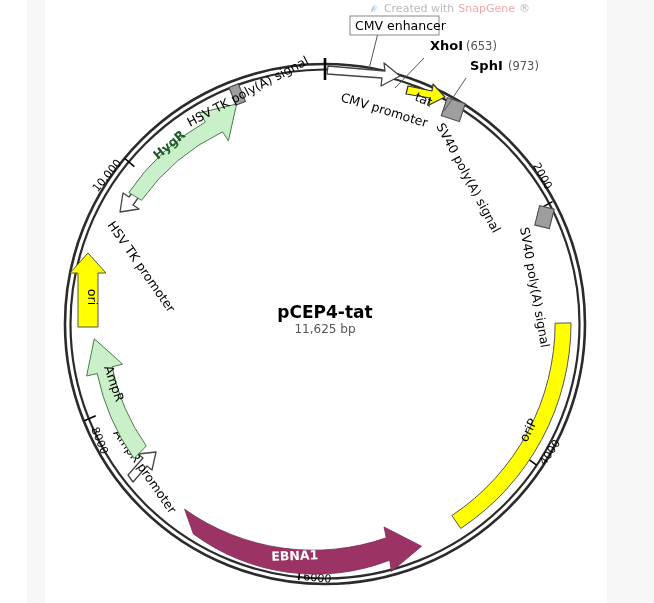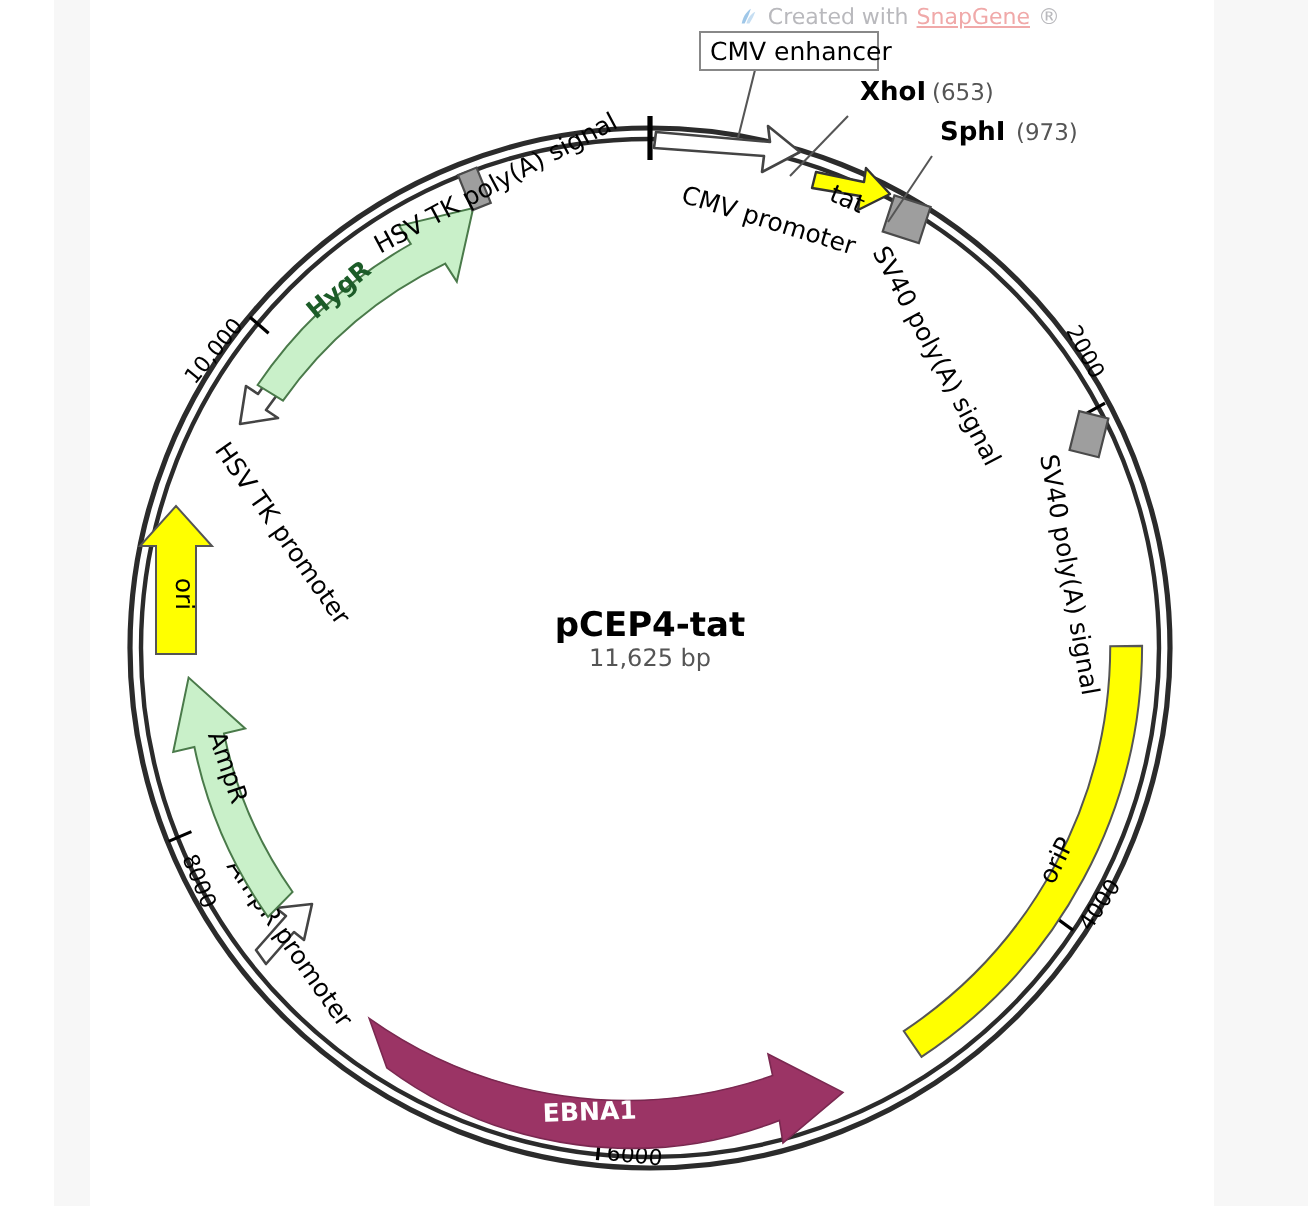--- a/index.html
+++ b/index.html
@@ -32,21 +32,21 @@
   }
   svg.map { position: absolute; left: 0; top: 0; width: 654px; height: 603px; }
 
   .watermark {
     position: absolute; right: 52px; top: 2px;
     display: flex; align-items: center; gap: 4px;
     font-size: 11px; color: #b9b9bd;
     font-family: "DejaVu Sans", "Liberation Sans", sans-serif;
     white-space: nowrap;
   }
-  .watermark .wm-brand { color: #f0a9a9; text-decoration: underline; }
+  .watermark .wm-brand { color: #f0a9a9; }
   .wm-logo { width: 11px; height: 11px; display:block; }
 
   text { font-family: "DejaVu Sans", "Liberation Sans", sans-serif; }
   .lbl        { font-size: 12.5px; fill: #000; }
   .lbl-white  { font-size: 12.5px; fill: #ffffff; font-weight: 600; }
   .lbl-green  { font-size: 12.5px; fill: #1c5c28; font-weight: 600; }
   .tick-lbl   { font-size: 11px; fill: #000; }
   .site-name  { font-size: 13px; fill: #000; font-weight: 700; }
   .site-pos   { font-size: 11.5px; fill: #555; }
   .title      { font-size: 17px; font-weight: 700; fill: #000; }

